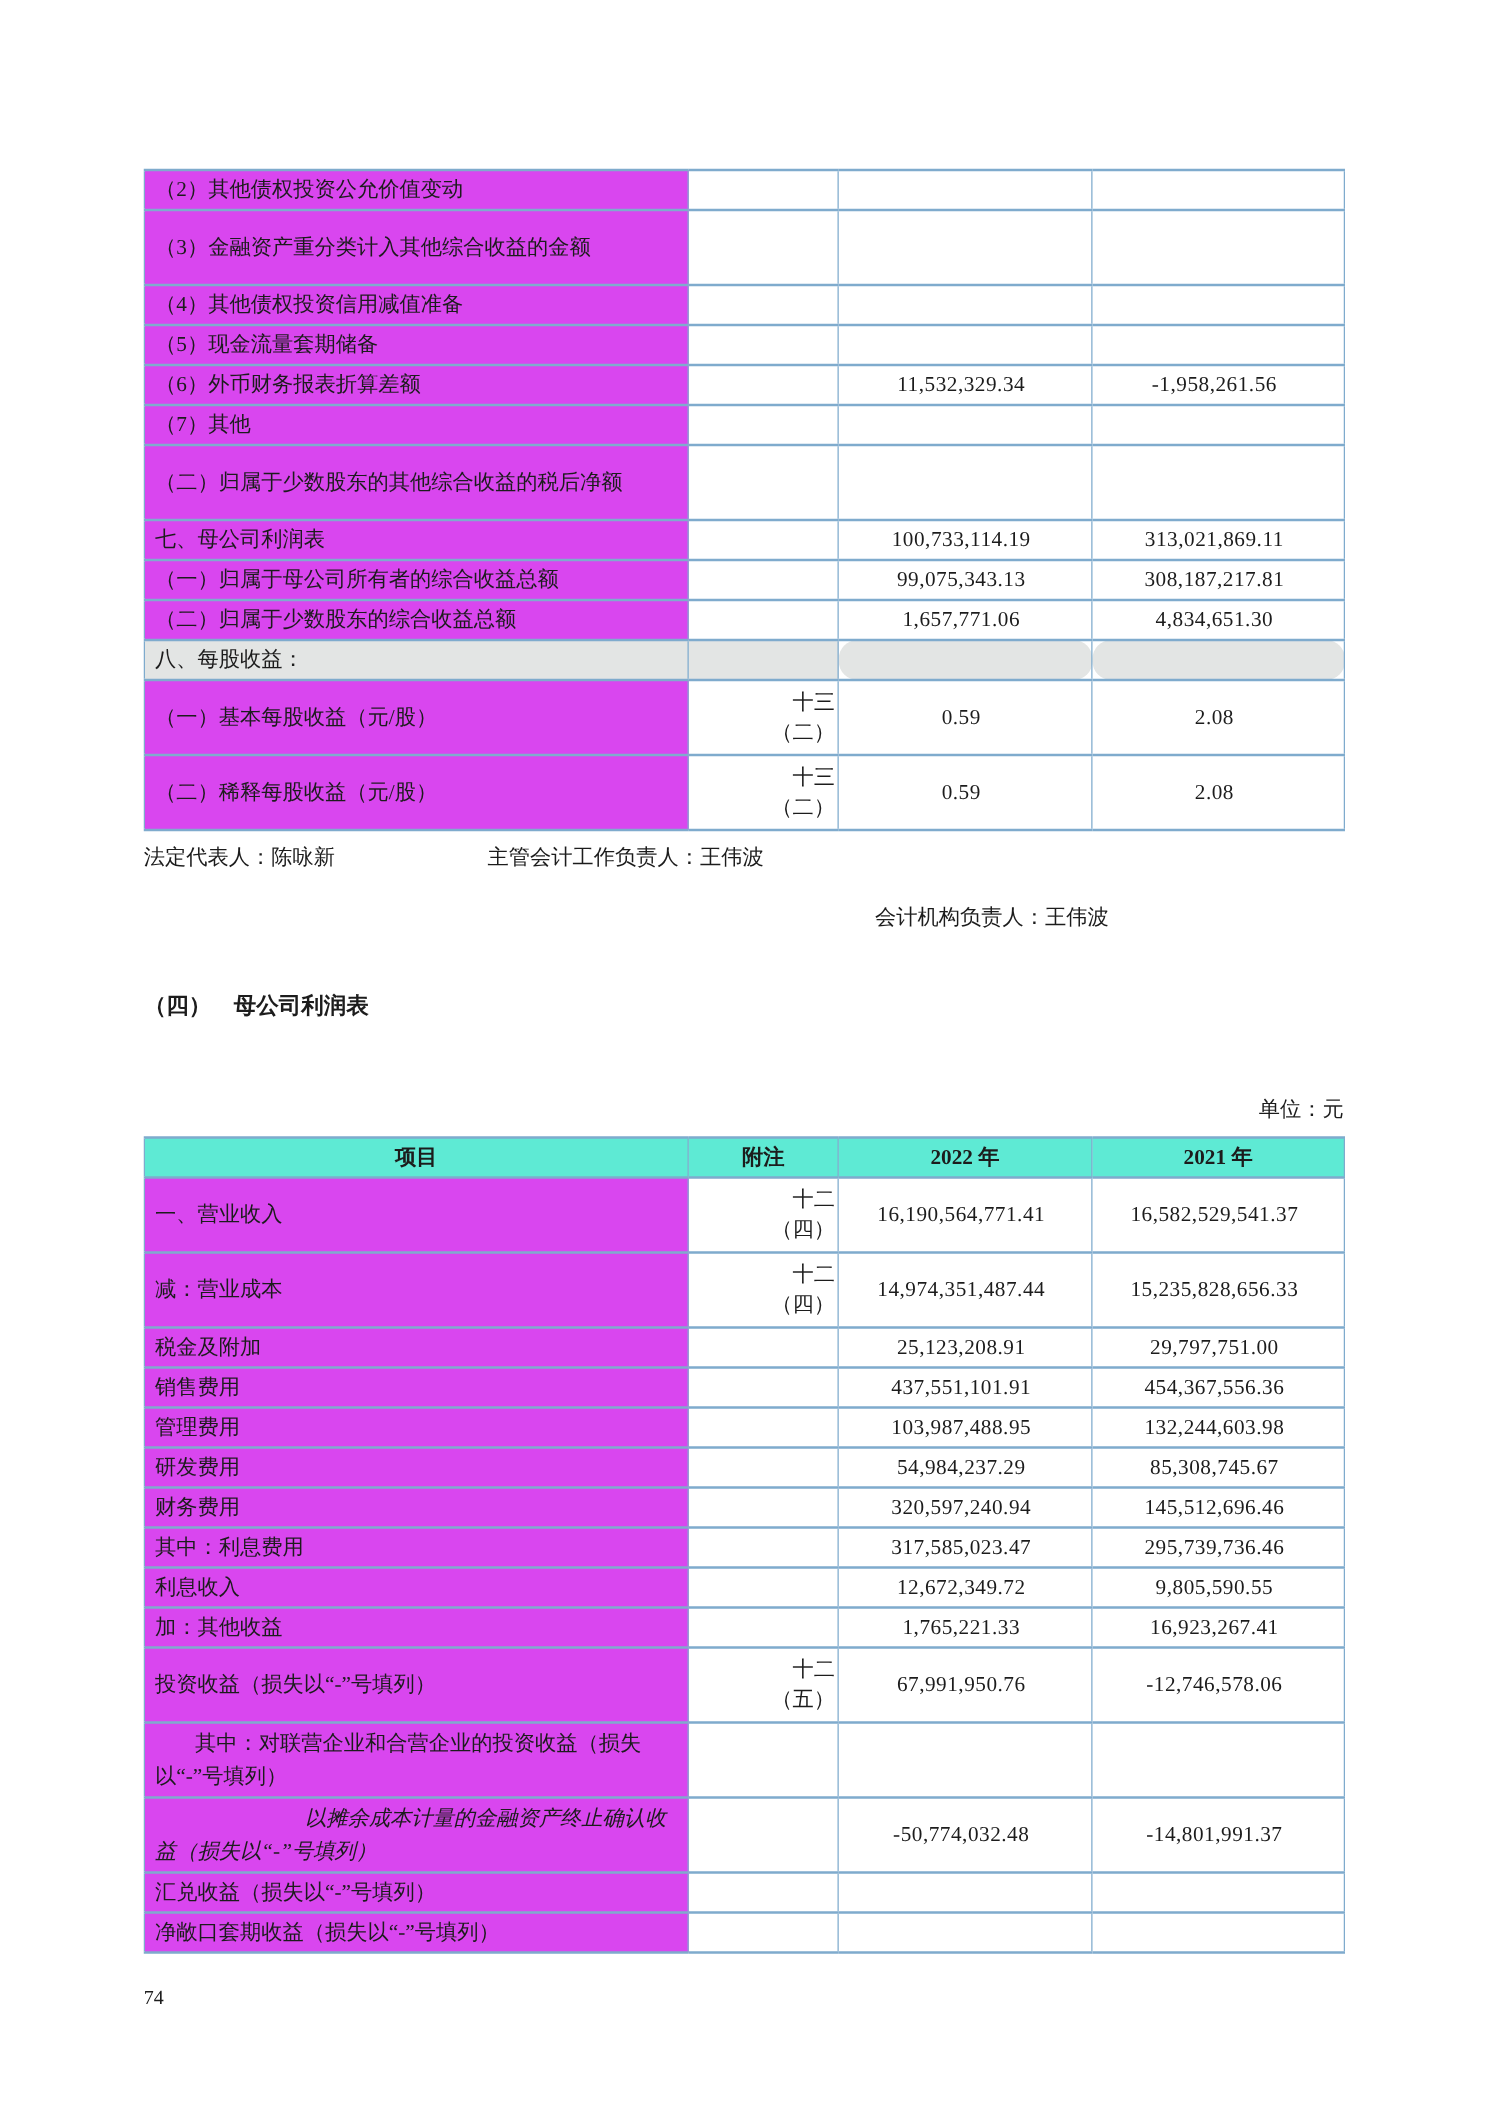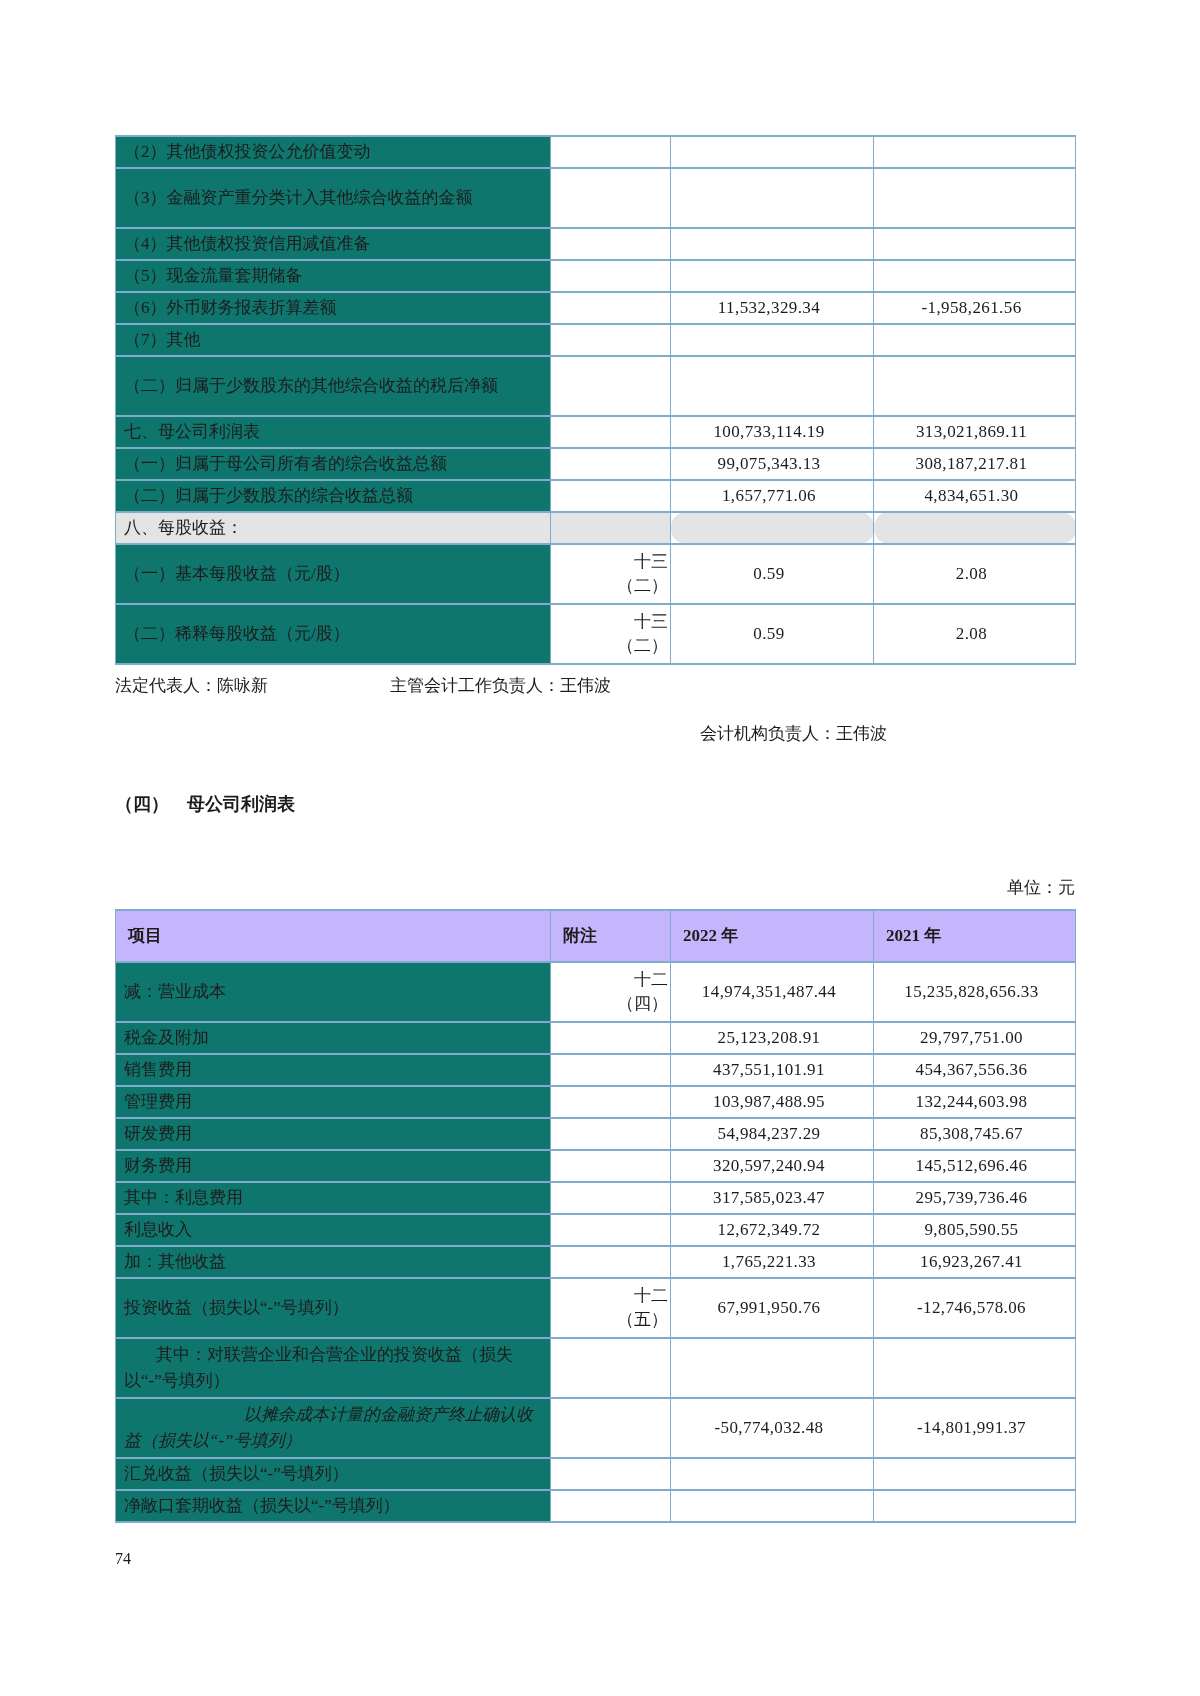--- a/index.html
+++ b/index.html
@@ -11,25 +11,25 @@
   table.fin { width:960px; border-collapse:collapse; table-layout:fixed; font-size:17px; }
   table.fin col.c-label { width:435px; }
   table.fin col.c-note  { width:120px; }
   table.fin col.c-v1    { width:203px; }
   table.fin col.c-v2    { width:202px; }
   table.fin td, table.fin th {
     border-left:1px solid #7fabcd; border-right:1px solid #7fabcd;
     border-top:2px solid #7fabcd; border-bottom:2px solid #7fabcd;
     box-sizing:border-box; vertical-align:middle; font-weight:normal;
   }
-  td.lbl { background:#0f766e; text-align:left; padding:2px 6px 2px 8px; line-height:26px; }
+  td.lbl { background:#d946ef; text-align:left; padding:2px 6px 2px 8px; line-height:26px; }
   td.note { text-align:right; padding:1px 2px; line-height:24px; }
   td.num { text-align:center; padding:2px 10px 2px 4px; letter-spacing:0.4px; line-height:24px;border-radius:15px; }
   tr.shade td { background:#e3e5e4; }
-  tr.hdr td { background:#c4b5fd; text-align:left; font-weight:bold; padding:12px; line-height:26px; }
+  tr.hdr td { background:#5eead4; text-align:center; font-weight:bold; padding:2px; line-height:26px; }
   .b { font-weight:bold; }
   .h30 { height:30px; } .h60 { height:60px; }
   .ind2 { padding-left:38px; }
   .ind3 { padding-left:58px; }
   .hang2 { text-indent:32px; padding-left:8px; }
   .hang4 { text-indent:120px; padding-left:8px;font-style:italic; }
   .sigrow { width:960px; display:flex; margin-top:9px; font-size:17px; }
   .sig1 { width:275px; } .sig2 { width:310px; } .sig3 { flex:1;margin-top:48px; }
   .heading { margin-top:47px; font-size:18px; font-weight:bold; }
   .unit { width:960px; text-align:right; font-size:17px; margin:60px 0 10px 0; }
@@ -153,25 +153,34 @@
         <col class="c-v2">
       </colgroup>
     <tbody>
         <tr class="h30 hdr">
       <td>项目</td>
       <td>附注</td>
       <td>2022 年</td>
       <td>2021 年</td>
     </tr>
     <tr class="h60">
-      <td class="lbl">减：营业成本</td>
+      <td class="lbl b">一、营业收入</td>
       <td class="note">
         <div>十二</div>
         <div>（四）</div>
       </td>
+      <td class="num">16,190,564,771.41</td>
+      <td class="num">16,582,529,541.37</td>
+    </tr>
+    <tr class="h60">
+      <td class="lbl">减：营业成本</td>
+      <td class="note">
+        <div>十二</div>
+        <div>（四）</div>
+      </td>
       <td class="num">14,974,351,487.44</td>
       <td class="num">15,235,828,656.33</td>
     </tr>
     <tr class="h30">
       <td class="lbl ind2">税金及附加</td>
       <td class="note"></td>
       <td class="num">25,123,208.91</td>
       <td class="num">29,797,751.00</td>
     </tr>
     <tr class="h30">

